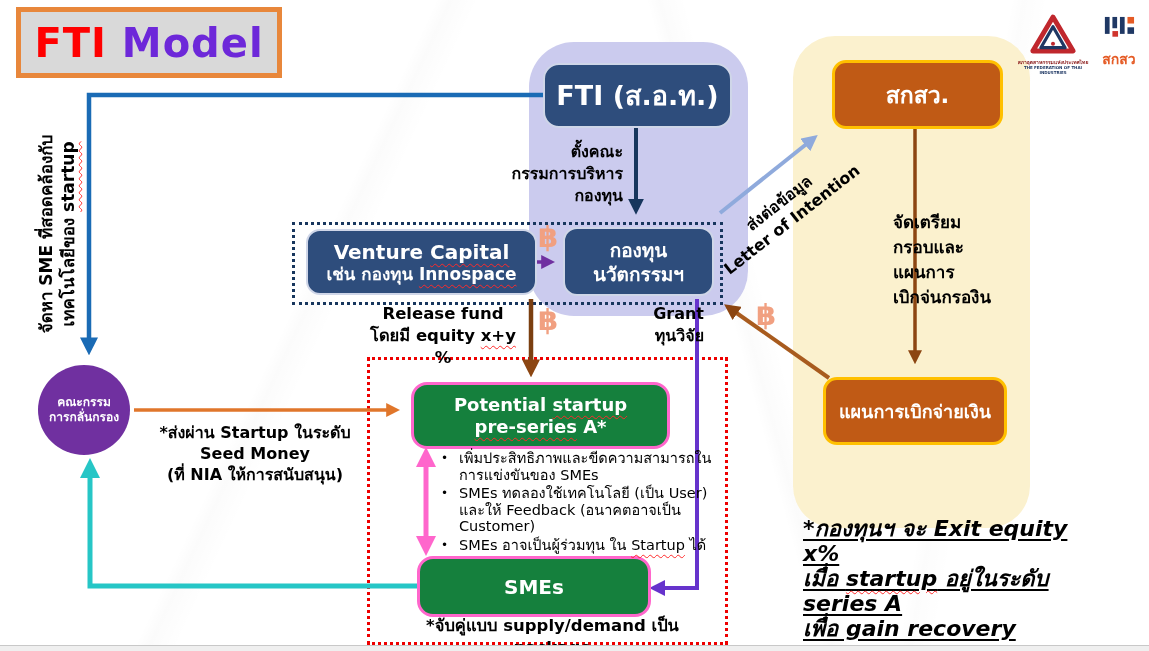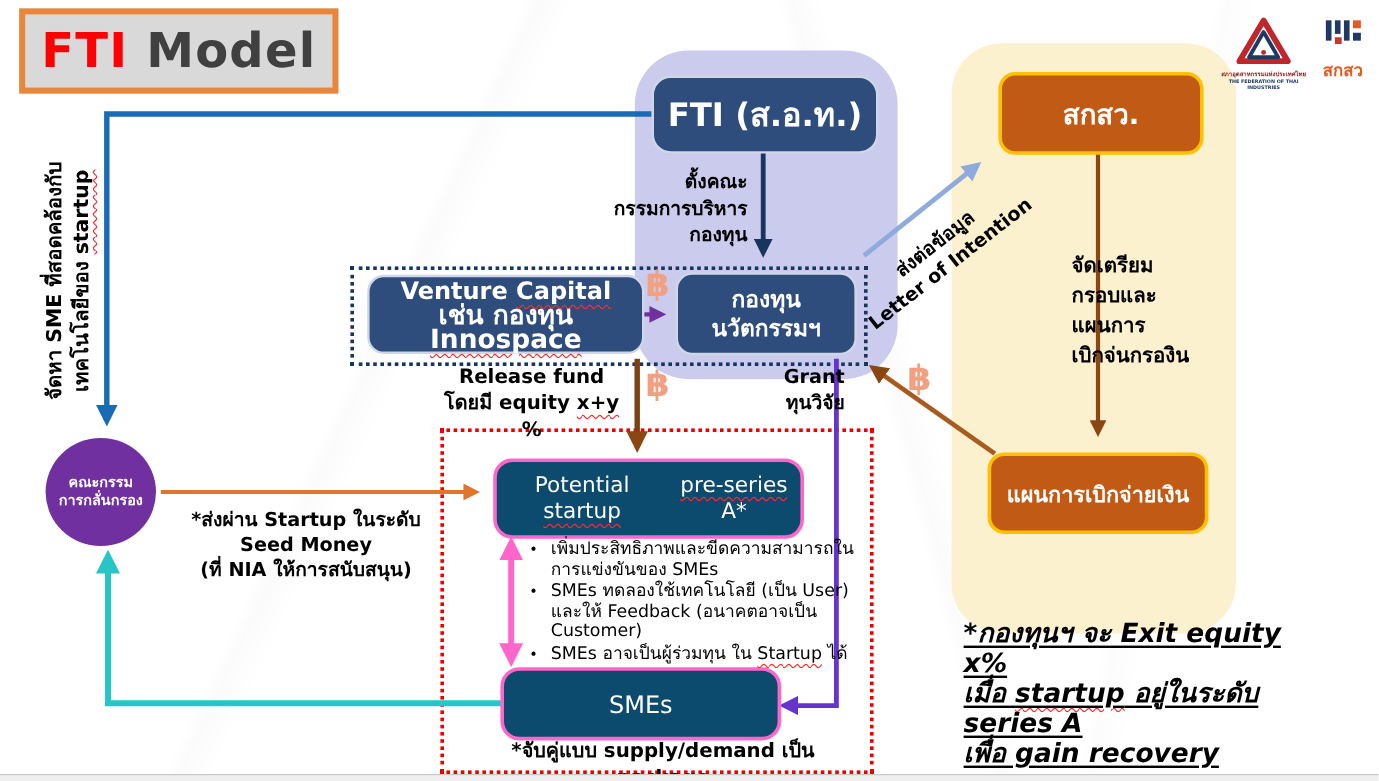--- a/index.html
+++ b/index.html
@@ -8,21 +8,21 @@
   .texture{position:absolute;inset:0;background:
      linear-gradient(115deg,transparent 30%,rgba(0,0,0,0.015) 31%,transparent 33%),
      linear-gradient(75deg,transparent 62%,rgba(0,0,0,0.015) 63%,transparent 65%),
      linear-gradient(100deg,transparent 80%,rgba(0,0,0,0.012) 81%,transparent 83%);}
   .abs{position:absolute;}
 
   
   .title-box{left:16px;top:7px;width:256px;height:61px;background:#d9d9d9;border:5px solid #e8873b;
              display:flex;align-items:center;justify-content:center;font-weight:700;font-size:40px;letter-spacing:1px;}
   .title-fti{color:#ff0000;}
-  .title-model{color:#404040;white-space:pre;}
+  .title-model{color:#6d28d9;white-space:pre;}
 
   
   .fti-logo{left:1012px;top:13px;width:82px;text-align:center;}
   .fti-logo .cap1{font-size:5px;color:#8b1a1a;font-weight:700;line-height:6px;}
   .fti-logo .cap2{font-size:4px;color:#1f3864;font-weight:700;line-height:5px;}
   .tsri-logo{left:1094px;top:16px;width:50px;text-align:center;}
   .tsri-logo .lbl{font-size:14px;font-weight:700;color:#e55b25;line-height:15px;}
 
   
   .lavender-panel{left:529px;top:42px;width:219px;height:274px;background:#cbcbee;border-radius:45px;}
@@ -30,26 +30,26 @@
 
   
   .navy-dotted{left:292px;top:222px;width:425px;height:77px;border:3px dotted #17365d;}
   .red-dotted{left:367px;top:357px;width:355px;height:282px;border:3px dotted #ee0000;}
 
   
   .navybox{background:#2e4d7c;border:2px solid #cfd6e8;border-radius:16px;color:#fff;font-weight:700;
            display:flex;flex-direction:column;align-items:center;justify-content:center;text-align:center;}
   .orangebox{background:#c05a15;border:3px solid #ffc000;border-radius:14px;color:#fff;font-weight:700;
            display:flex;align-items:center;justify-content:center;text-align:center;}
-  .magentabox{background:#0c4a6e;border:3px solid #ff66cc;border-radius:16px;color:#fff;font-weight:400;
-           display:flex;flex-direction:row;align-items:center;justify-content:center;text-align:center;}
+  .magentabox{background:#15803d;border:3px solid #ff66cc;border-radius:16px;color:#fff;font-weight:700;
+           display:flex;flex-direction:column;align-items:center;justify-content:center;text-align:center;}
   .fti-box{left:543px;top:63px;width:185px;height:61px;font-size:27px;}
   .vc-box{left:306px;top:229px;width:227px;height:62px;border-radius:14px;}
   .vc-box .l1{font-size:20px;line-height:24px;}
-  .vc-box .l2{font-size:22px;line-height:20px;}
+  .vc-box .l2{font-size:17px;line-height:20px;text-align:right;}
   .fund-box{left:563px;top:227px;width:147px;height:65px;border-radius:14px;font-size:19px;line-height:24px;}
   .tsri-box{left:832px;top:60px;width:165px;height:63px;font-size:23px;}
   .plan-box{left:823px;top:377px;width:178px;height:62px;font-size:18px;}
   .potential-box{left:411px;top:382px;width:253px;height:61px;font-size:18px;line-height:22px;}
   .smes-box{left:417px;top:556px;width:228px;height:55px;font-size:20px;}
   .committee-circle{left:38px;top:365px;width:92px;height:90px;border-radius:50%;background:#7030a0;color:#fff;
            font-weight:700;font-size:12px;line-height:15px;display:flex;flex-direction:column;align-items:center;justify-content:center;text-align:center;}
 
   
   .lbl{font-weight:700;color:#000;}

